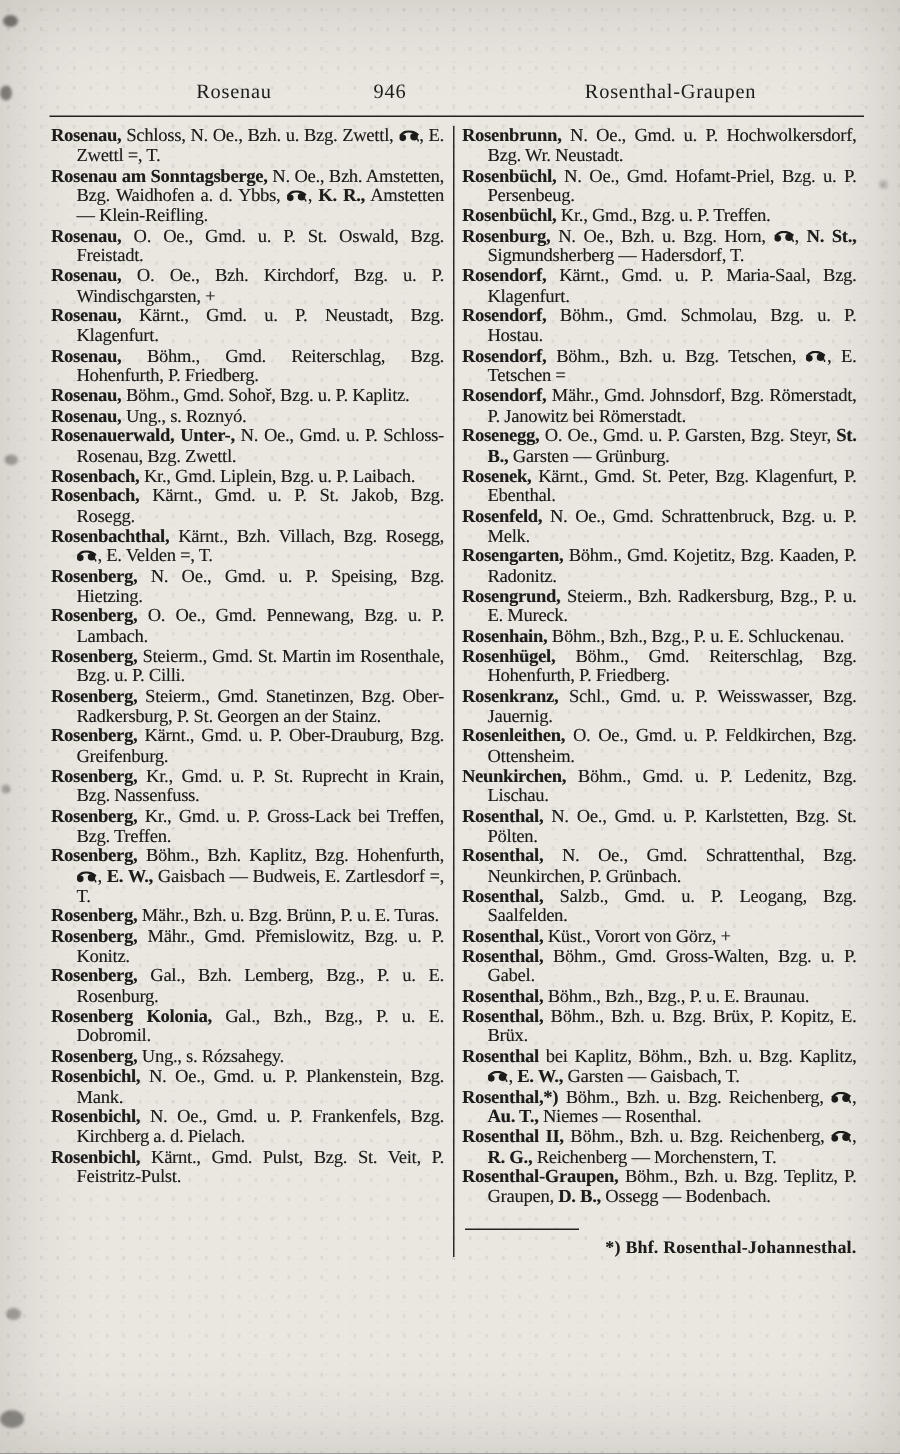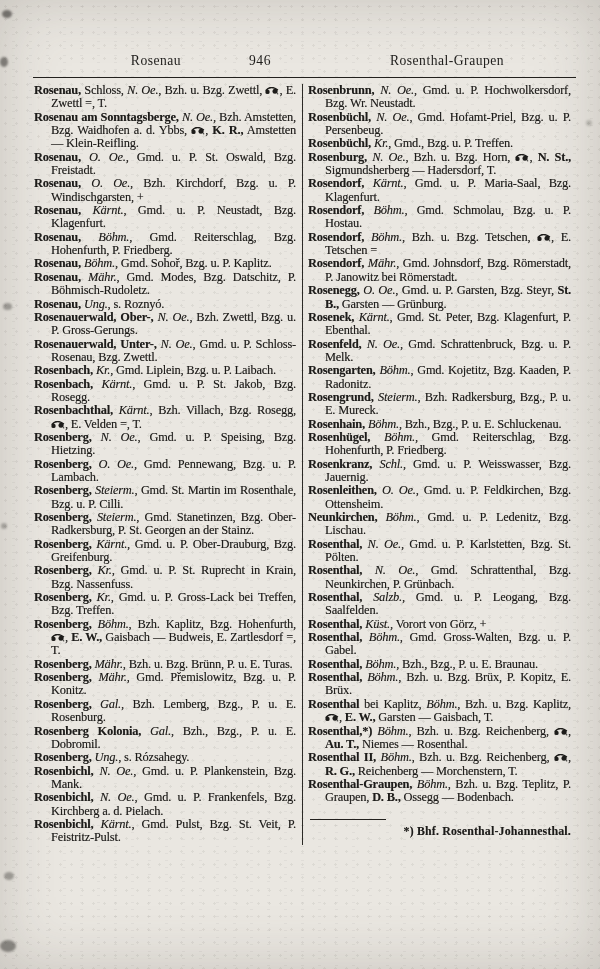--- a/index.html
+++ b/index.html
@@ -29,21 +29,21 @@
   .head-right{left:447px;}
   .header-rule{position:absolute;left:33px;top:77px;width:543px;border-top:1.6px solid #23211e;}
   .columns{position:absolute;left:34px;top:84px;width:548px;display:flex;align-items:stretch;}
   .col{font-size:12.3px;line-height:13.35px;letter-spacing:-0.15px;
        text-shadow:.2px .2px .3px rgba(35,32,28,.45);}
   .col-left{width:262px;}
   .divider{width:1px;background:#2c2a26;margin:0 5px 0 6px;}
   .col-right{width:263px;}
   .entry{margin:0;text-align:justify;text-indent:-17px;padding-left:17px;}
   .seg-b{font-weight:bold;}
-  .seg-i{font-style:italic;}
+  .seg-i{}
   .posthorn svg{display:inline-block;vertical-align:-1px;}
   .footnote-rule{width:76px;border-top:1.4px solid #23211e;margin:14px 0 5px 2px;}
   .footnote{margin:0;padding-left:22px;font-size:11.8px;font-weight:bold;
     letter-spacing:.2px;text-indent:0;text-align:right;}
 </style>
 </head>
 <body>
 
 <div class="page">
 
@@ -68,23 +68,21 @@
                 <circle cx="3.4" cy="6.2" r="3" fill="#1d1c1a"></circle>
                 <circle cx="13.6" cy="5.2" r="3.4" fill="#1d1c1a"></circle>
                 <path d="M1 4.6 C5.5 -1 11.5 -0.6 17.5 3.8" fill="none" stroke="#1d1c1a" stroke-width="2.1"></path>
                 <path d="M16.2 7.2 q1.6 0.8 1 2.4" fill="none" stroke="#1d1c1a" stroke-width="1.3"></path>
               </svg></span><span class="seg-r">, </span><span class="seg-b">K. R.,</span><span class="seg-r"> Amstetten — Klein-Reifling.</span></p>
           <p class="entry"><span class="seg-b">Rosenau,</span><span class="seg-r"> </span><span class="seg-i">O. Oe.</span><span class="seg-r">, Gmd. u. P. St. Oswald, Bzg. Freistadt.</span></p>
           <p class="entry"><span class="seg-b">Rosenau,</span><span class="seg-r"> </span><span class="seg-i">O. Oe.</span><span class="seg-r">, Bzh. Kirchdorf, Bzg. u. P. Windischgarsten, +</span></p>
           <p class="entry"><span class="seg-b">Rosenau,</span><span class="seg-r"> </span><span class="seg-i">Kärnt.</span><span class="seg-r">, Gmd. u. P. Neustadt, Bzg. Klagenfurt.</span></p>
           <p class="entry"><span class="seg-b">Rosenau,</span><span class="seg-r"> </span><span class="seg-i">Böhm.</span><span class="seg-r">, Gmd. Reiterschlag, Bzg. Hohenfurth, P. Friedberg.</span></p>
           <p class="entry"><span class="seg-b">Rosenau,</span><span class="seg-r"> </span><span class="seg-i">Böhm.</span><span class="seg-r">, Gmd. Sohoř, Bzg. u. P. Kaplitz.</span></p>
-          <p class="entry"><span class="seg-b">Rosenau,</span><span class="seg-r"> </span><span class="seg-i">Mähr.</span><span class="seg-r">, Gmd. Modes, Bzg. Datschitz, P. Böhmisch-Rudoletz.</span></p>
           <p class="entry"><span class="seg-b">Rosenau,</span><span class="seg-r"> </span><span class="seg-i">Ung.</span><span class="seg-r">, s. Roznyó.</span></p>
-          <p class="entry"><span class="seg-b">Rosenauerwald, Ober-,</span><span class="seg-r"> </span><span class="seg-i">N. Oe.</span><span class="seg-r">, Bzh. Zwettl, Bzg. u. P. Gross-Gerungs.</span></p>
           <p class="entry"><span class="seg-b">Rosenauerwald, Unter-,</span><span class="seg-r"> </span><span class="seg-i">N. Oe.</span><span class="seg-r">, Gmd. u. P. Schloss-Rosenau, Bzg. Zwettl.</span></p>
           <p class="entry"><span class="seg-b">Rosenbach,</span><span class="seg-r"> </span><span class="seg-i">Kr.</span><span class="seg-r">, Gmd. Liplein, Bzg. u. P. Laibach.</span></p>
           <p class="entry"><span class="seg-b">Rosenbach,</span><span class="seg-r"> </span><span class="seg-i">Kärnt.</span><span class="seg-r">, Gmd. u. P. St. Jakob, Bzg. Rosegg.</span></p>
           <p class="entry"><span class="seg-b">Rosenbachthal,</span><span class="seg-r"> </span><span class="seg-i">Kärnt.</span><span class="seg-r">, Bzh. Villach, Bzg. Rosegg, </span><span class="posthorn"><svg xmlns="http://www.w3.org/2000/svg" viewBox="0 0 19 10" width="14" height="8" aria-hidden="true">
                 <circle cx="3.4" cy="6.2" r="3" fill="#1d1c1a"></circle>
                 <circle cx="13.6" cy="5.2" r="3.4" fill="#1d1c1a"></circle>
                 <path d="M1 4.6 C5.5 -1 11.5 -0.6 17.5 3.8" fill="none" stroke="#1d1c1a" stroke-width="2.1"></path>
                 <path d="M16.2 7.2 q1.6 0.8 1 2.4" fill="none" stroke="#1d1c1a" stroke-width="1.3"></path>
               </svg></span><span class="seg-r">, E. Velden =, T.</span></p>
           <p class="entry"><span class="seg-b">Rosenberg,</span><span class="seg-r"> </span><span class="seg-i">N. Oe.</span><span class="seg-r">, Gmd. u. P. Speising, Bzg. Hietzing.</span></p>

